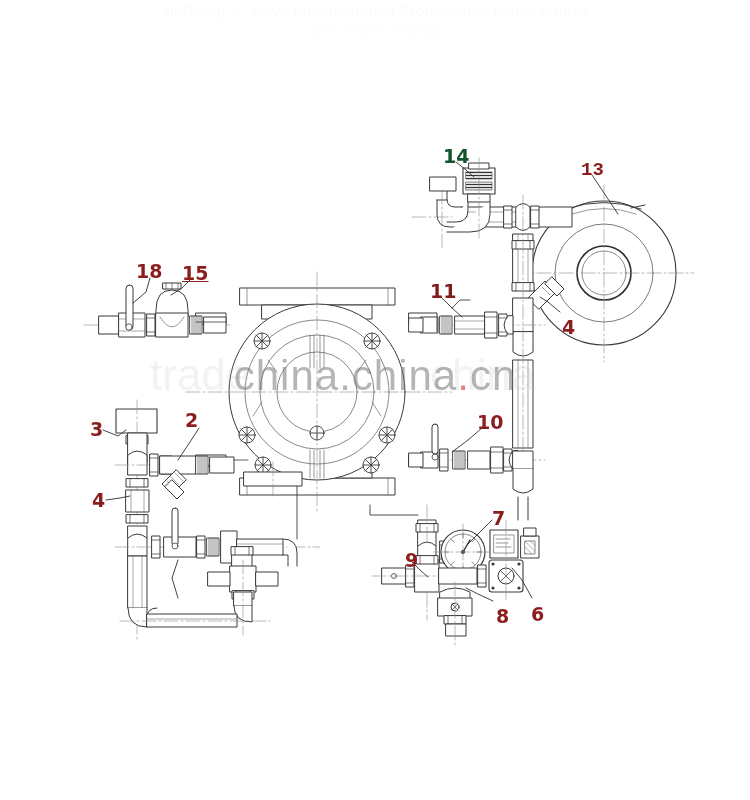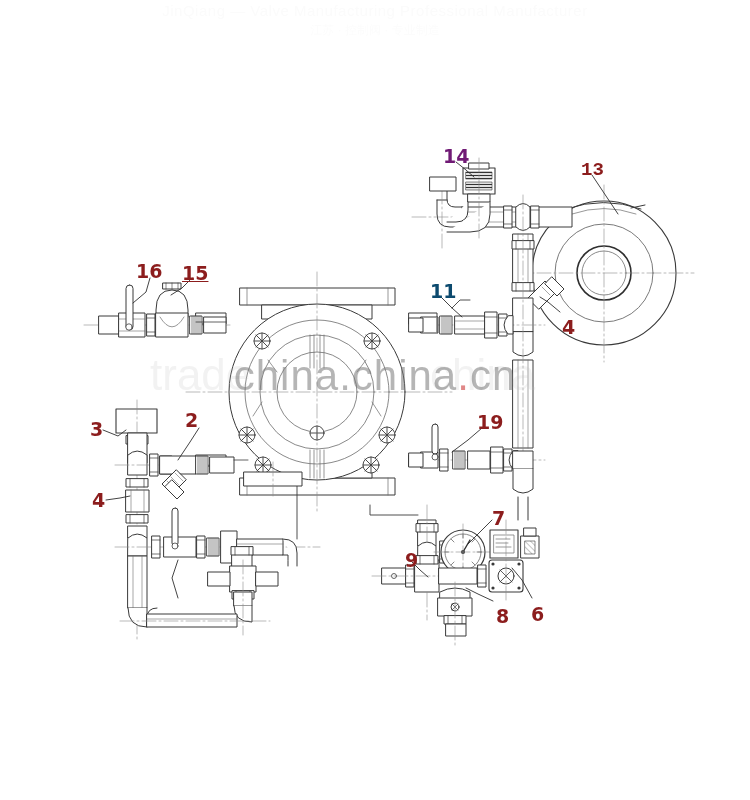--- a/index.html
+++ b/index.html
@@ -548,22 +548,22 @@
   </div>
 
   <div id="callout-layer">
       <div class="callout" style="left: 185px; top: 411px; color: rgb(140, 29, 29);">2</div>
       <div class="callout" style="left: 90px; top: 420px; color: rgb(140, 29, 29);">3</div>
       <div class="callout" style="left: 92px; top: 491px; color: rgb(140, 29, 29);">4</div>
       <div class="callout" style="left: 531px; top: 605px; color: rgb(140, 29, 29);">6</div>
       <div class="callout" style="left: 492px; top: 509px; color: rgb(140, 29, 29);">7</div>
       <div class="callout" style="left: 496px; top: 607px; color: rgb(140, 29, 29);">8</div>
       <div class="callout" style="left: 405px; top: 551px; color: rgb(140, 29, 29);">9</div>
-      <div class="callout" style="left: 477px; top: 413px; color: rgb(140, 29, 29);">19</div>
-      <div class="callout" style="left: 430px; top: 282px; color: #0c4a6e; text-align: center;">11</div>
+      <div class="callout" style="left: 477px; top: 413px; color: rgb(140, 29, 29);">10</div>
+      <div class="callout" style="left: 430px; top: 282px; color: #7f1d1d; text-align: center;">11</div>
       <div class="callout" style="left: 562px; top: 318px; color: rgb(140, 29, 29);">4</div>
       <div class="callout" style="left: 581px; top: 161px; color: rgb(140, 29, 29); font-family: Liberation Mono, monospace;">13</div>
-      <div class="callout" style="left: 443px; top: 147px; color: #701a75; text-align: center;">14</div>
+      <div class="callout" style="left: 443px; top: 147px; color: #14532d; text-align: center;">14</div>
       <div class="callout" style="left: 182px; top: 264px; color: rgb(140, 29, 29); text-decoration: underline;">15</div>
-      <div class="callout" style="left: 136px; top: 262px; color: rgb(140, 29, 29);">16</div>
+      <div class="callout" style="left: 136px; top: 262px; color: rgb(140, 29, 29);">18</div>
     </div>
 
 </div>
 
 </body></html>

